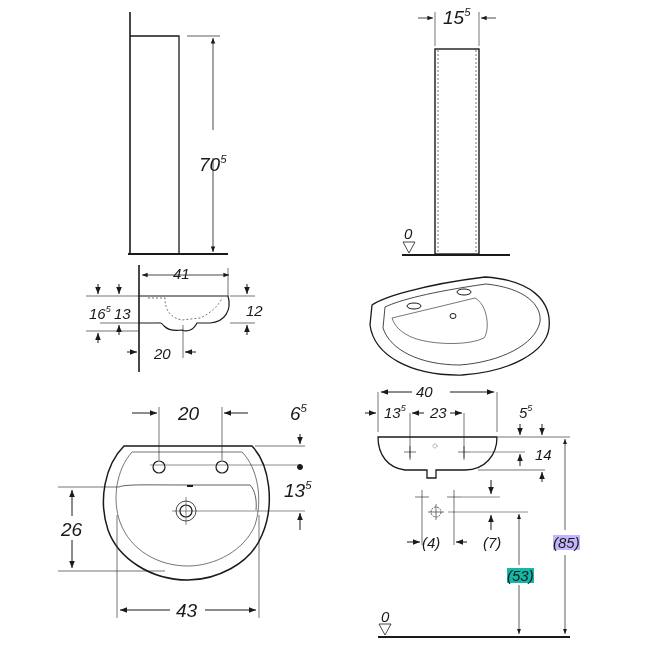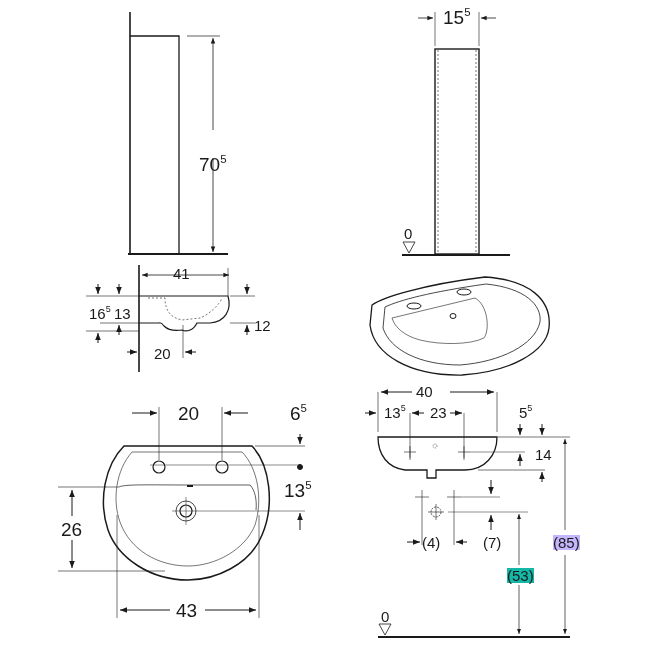--- a/index.html
+++ b/index.html
@@ -1,19 +1,19 @@
 <!DOCTYPE html>
 <html><head>
 <meta charset="utf-8">
 <style>
   html,body{margin:0;padding:0;background:#fff;}
   body{width:650px;height:650px;overflow:hidden;font-family:"Liberation Sans",sans-serif;}
   #canvas{position:relative;width:650px;height:650px;}
   svg{position:absolute;left:0;top:0;}
-  .lbl{position:absolute;font-family:"Liberation Sans",sans-serif;color:#1a1a1a;white-space:nowrap;line-height:1;}
+  .lbl{position:absolute;font-family:"Liberation Sans",sans-serif;color:#1a1a1a;white-space:nowrap;line-height:1;font-style:italic;}
   .lbl sup{font-size:60%;vertical-align:top;position:relative;top:-1px;}
   .big{font-size:19px;}
   .med{font-size:15px;}
 </style>
 </head>
 <body>
 
 <div id="canvas">
 <svg width="650" height="650" viewBox="0 0 650 650">
   <defs>
@@ -154,21 +154,21 @@
 </svg>
 
 <div class="lbl big" style="left:199px;top:135px;margin-top:20px;"><span>70</span><sup>5</sup></div>
 
 <div class="lbl big" style="left:443px;top:8px;"><span>15</span><sup>5</sup></div>
 <div class="lbl med" style="left:404px;top:226px;">0</div>
 
 <div class="lbl med" style="left:173px;top:266px;">41</div>
 <div class="lbl med" style="left:89px;top:306px;"><span>16</span><sup>5</sup></div>
 <div class="lbl med" style="left:114px;top:306px;">13</div>
-<div class="lbl med" style="left:254px;top:303px;margin-top:15px;">12</div>
+<div class="lbl med" style="left:246px;top:303px;">12</div>
 <div class="lbl med" style="left:154px;top:346px;">20</div>
 
 <div class="lbl big" style="left:178px;top:404px;">20</div>
 <div class="lbl big" style="left:290px;top:404px;"><span>6</span><sup>5</sup></div>
 <div class="lbl big" style="left:284px;top:481px;"><span>13</span><sup>5</sup></div>
 <div class="lbl big" style="left:61px;top:520px;">26</div>
 <div class="lbl big" style="left:176px;top:601px;">43</div>
 
 <div class="lbl med" style="left:416px;top:384px;">40</div>
 <div class="lbl med" style="left:384px;top:405px;"><span>13</span><sup>5</sup></div>

